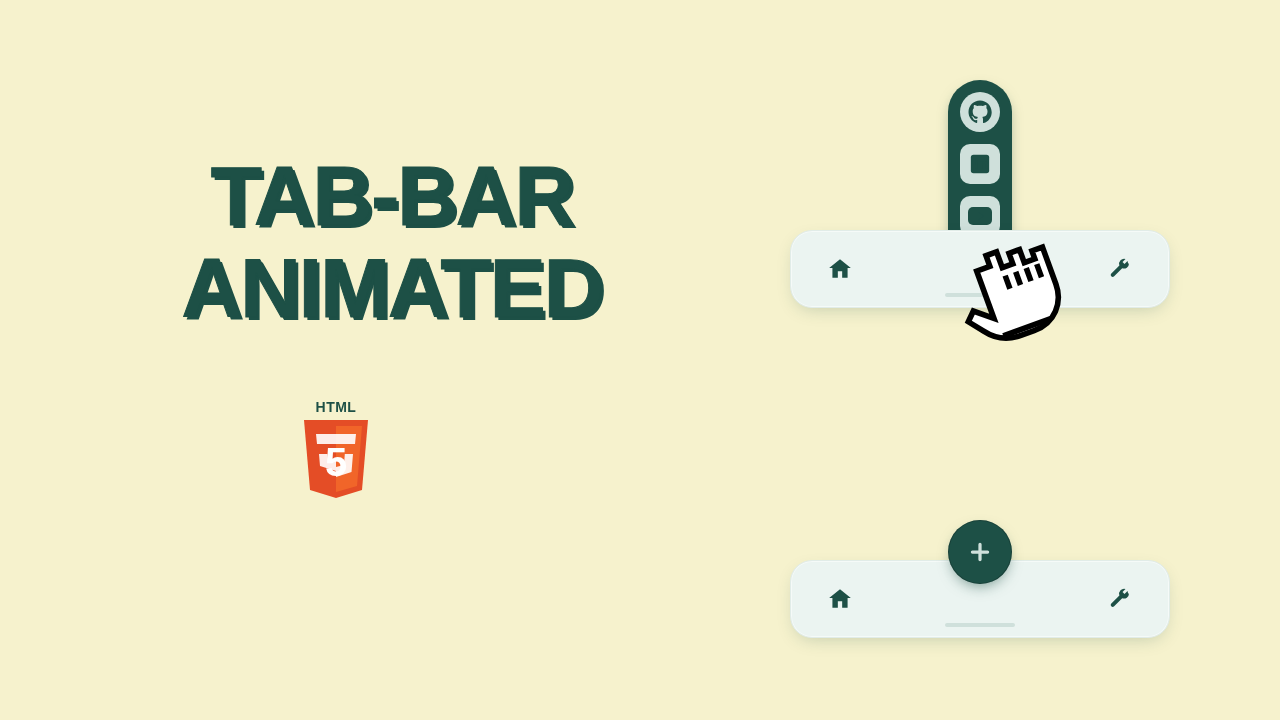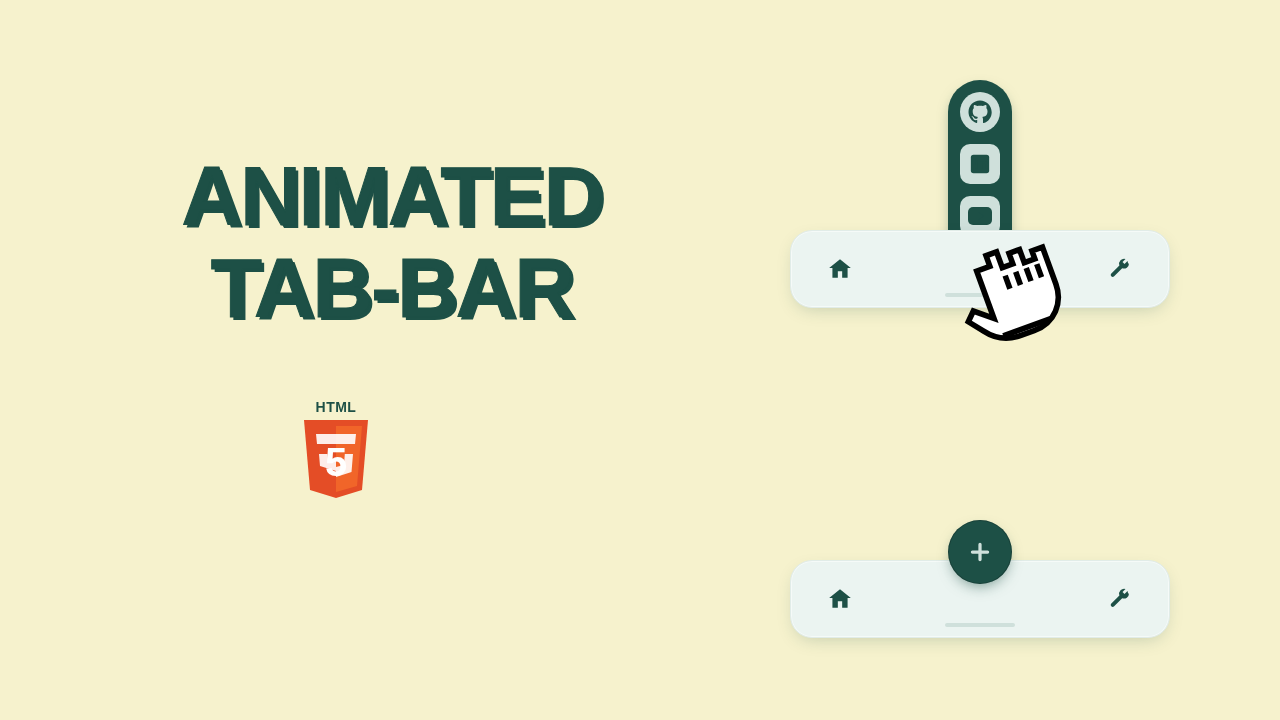--- a/index.html
+++ b/index.html
@@ -91,22 +91,22 @@
     pointer-events:none;
   }
 
   
   svg{display:block}
 </style>
 </head>
 <body>
 
 <div class="headline">
+  <span>TAB-BAR</span>
   <span>ANIMATED</span>
-  <span>TAB-BAR</span>
 </div>
 
 <div class="badges">
   <div class="badge-wrap">
     <div class="badge-label">HTML</div>
     <div class="shield">
       <svg viewBox="0 0 72 82" width="72" height="82">
         <path fill="#e44d26" d="M4 0h64l-6 70-26 8-26-8z"></path>
         <path fill="#f16529" d="M36 6v66l21-6 5-60z"></path>
         <path fill="#fff" d="M36 14H16l1 10h19v10H19l1 12 16 5v-10l-8-2-.5-5H36zM36 14h20l-1 10H36zm0 20h17l-1.5 18L36 57v-10l8-2 .8-11H36z" opacity=".9"></path>

